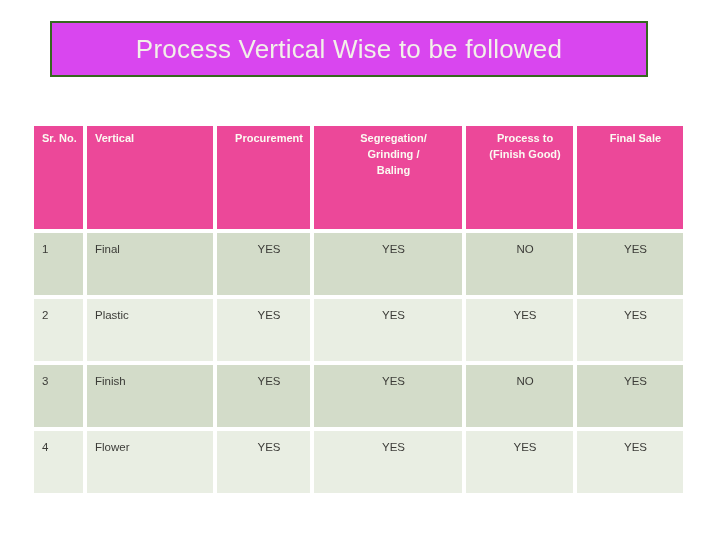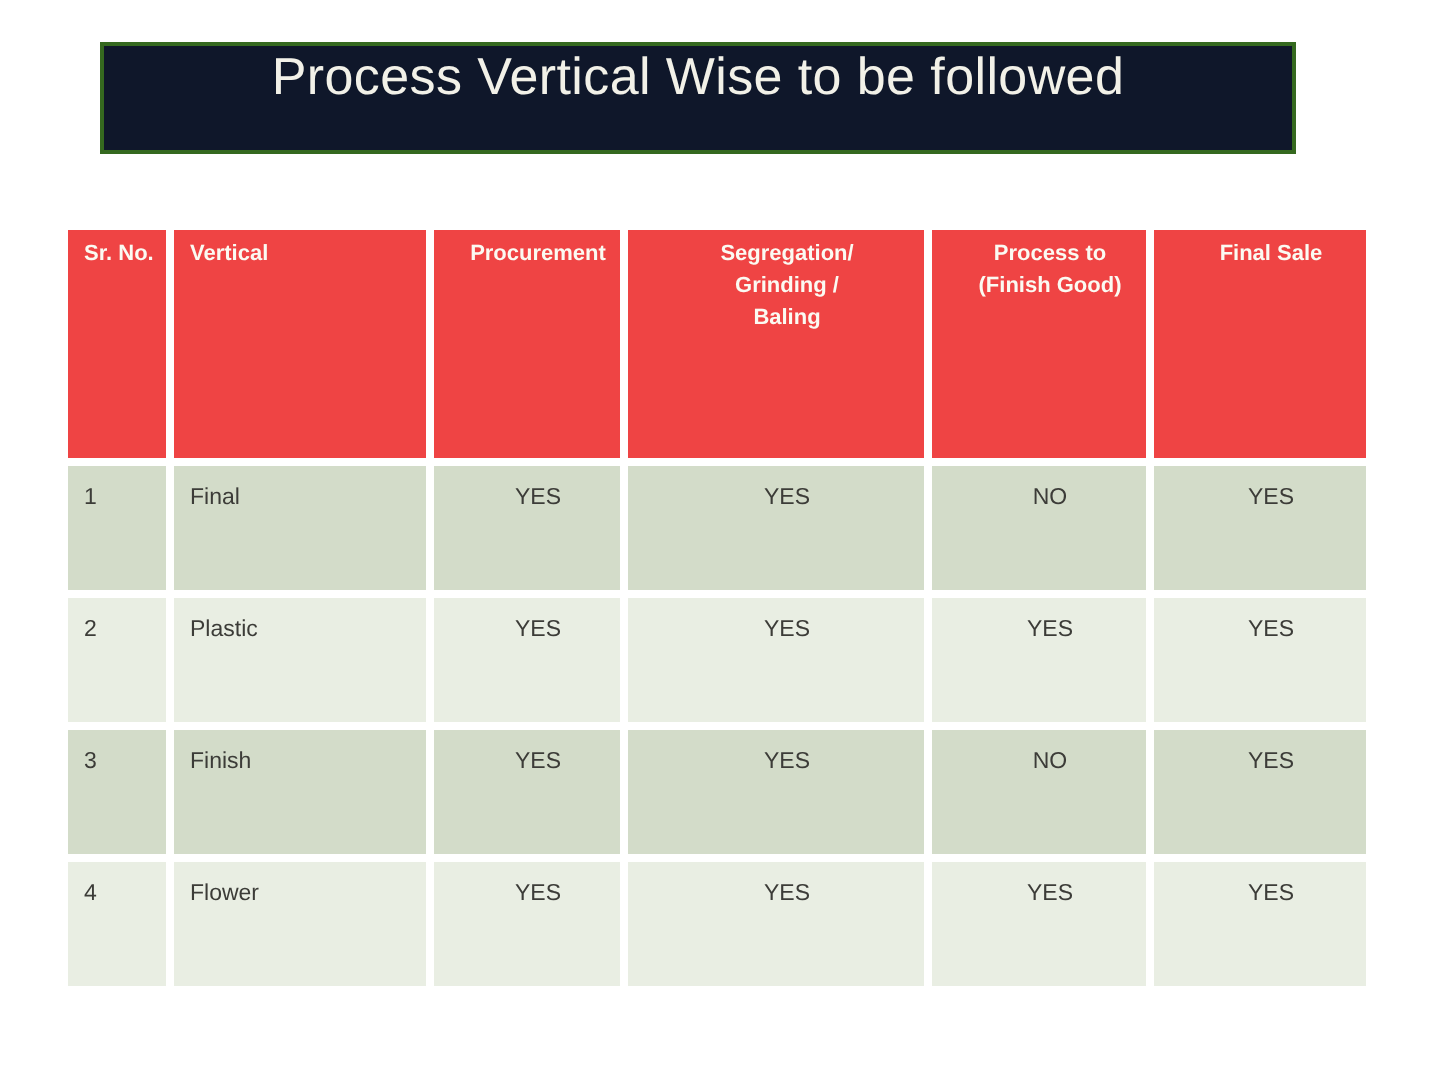--- a/index.html
+++ b/index.html
@@ -15,23 +15,24 @@
     background: #ffffff;
     overflow: hidden;
   }
   
   .title-bar {
     position: absolute;
     left: 50px;
     top: 21px;
     width: 594px;
     height: 52px;
-    background: #0f172a;
+    background: #d946ef;
     border: 2px solid #35691f;
     display: flex;
+    align-items: center;
     justify-content: center;
   }
   .title-bar .title-text {
     color: #f2f1e8;
     font-size: 26px;
     letter-spacing: 0.2px;
     white-space: nowrap;
   }
   
   .process-table {
@@ -48,27 +49,28 @@
   .cell {
     box-sizing: border-box;
     font-size: 11.5px;
     color: #3c3c38;
     padding-top: 10px;
     overflow: hidden;
   }
   .cell.left   { text-align: left; padding-left: 8px; padding-right: 4px; }
   .cell.center { text-align: center; padding-left: 13px; padding-right: 2px; }
   .hdr {
-    background: #ef4444;
+    background: #ec4899;
     color: #fbfaf2;
     font-weight: bold;
     font-size: 11px;
     line-height: 1.45;
     padding-top: 5px;
     white-space: pre-line;
+    margin-top: 11px;
   }
   .band-a { background: #d3dcc9; }
   .band-b { background: #e9eee3; }
 </style>
 </head>
 <body>
 
 <div class="slide">
 
   <div class="title-bar">

